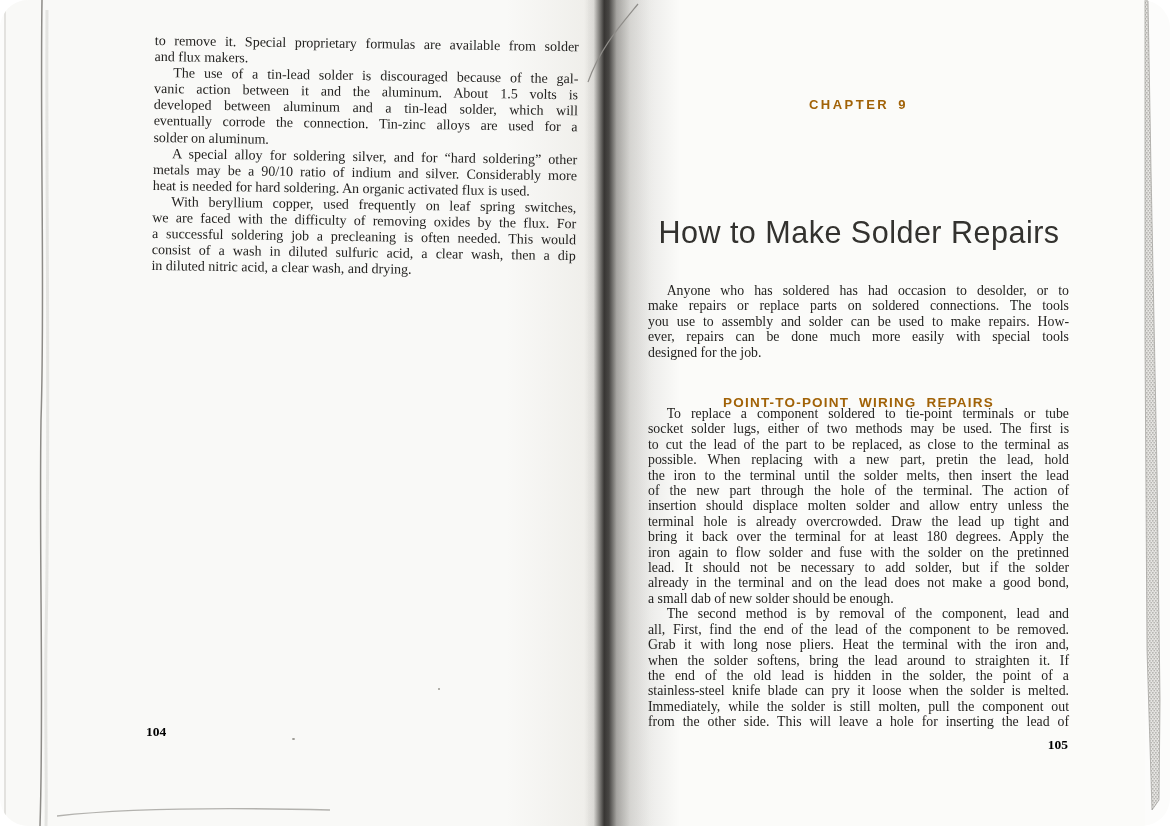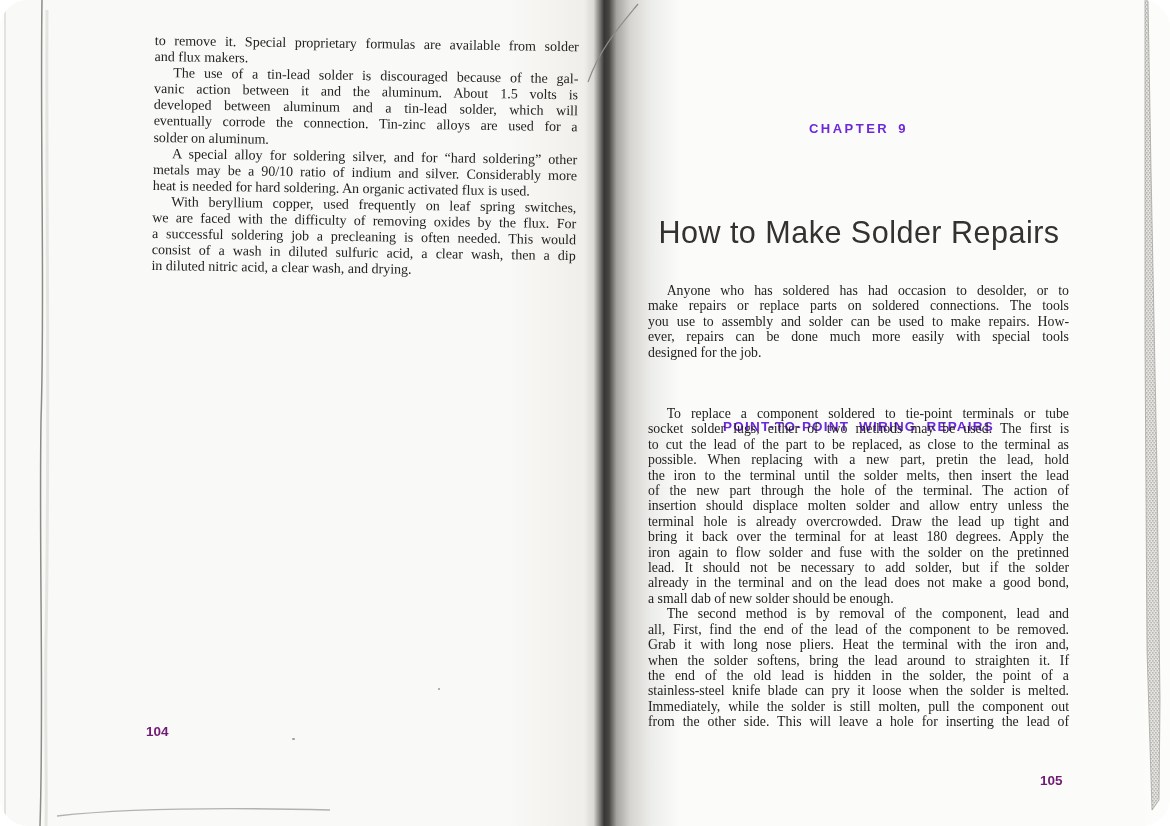--- a/index.html
+++ b/index.html
@@ -48,45 +48,45 @@
   }
   .line{
     text-align:justify;
     text-align-last:justify;
     white-space:normal;
   }
   .line.lastline{text-align-last:left;}
   .line.indent{text-indent:1.35em;}
   .heading-sans{
     font-family:"Liberation Sans", sans-serif;
-    font-weight:bold;color:#6d28d9;text-align:center;margin-top:24px;
+    font-weight:bold;color:#a16207;text-align:center;
   }
   #chapter-label{
     position:absolute;top:97px;left:0;width:421px;
     font-size:13px;letter-spacing:2.5px;word-spacing:3px;
   }
   #chapter-title{
     position:absolute;top:225px;left:-14px;width:450px;
     font-family:"Liberation Sans", sans-serif;
     font-weight:400;font-size:30.5px;letter-spacing:0.5px;
     color:#33322f;text-align:center;white-space:nowrap;
   }
   #intro-block{position:absolute;top:283px;left:0;width:421px;}
   #section-heading{
     position:absolute;top:395px;left:0;width:421px;
     font-size:13.5px;letter-spacing:1.2px;word-spacing:5px;
   }
   #body-block{position:absolute;top:406px;left:0;width:421px;}
   .pagenum{
     position:absolute;
-    font-family:Liberation Sans, sans-serif;
-    font-weight:bold;font-size:13.5px;color:#701a75;
+    font-family:Liberation Serif, serif;
+    font-weight:bold;font-size:13.5px;color:#000000;
   }
   #pagenum-left{left:146px;top:724px;}
-  #pagenum-right{left:1040px;top:773px;width:28px;text-align:left;}
+  #pagenum-right{left:1040px;top:737px;width:28px;text-align:right;}
   
   #edge-overlay{position:absolute;left:0;top:0;pointer-events:none;}
   .speck{position:absolute;background:#9a9892;border-radius:50%;}
   #speck-1{left:292px;top:738px;width:3px;height:2px;}
   #speck-2{left:438px;top:688px;width:2px;height:2px;}
 </style>
 </head>
 <body>
 
 <div id="screen">

